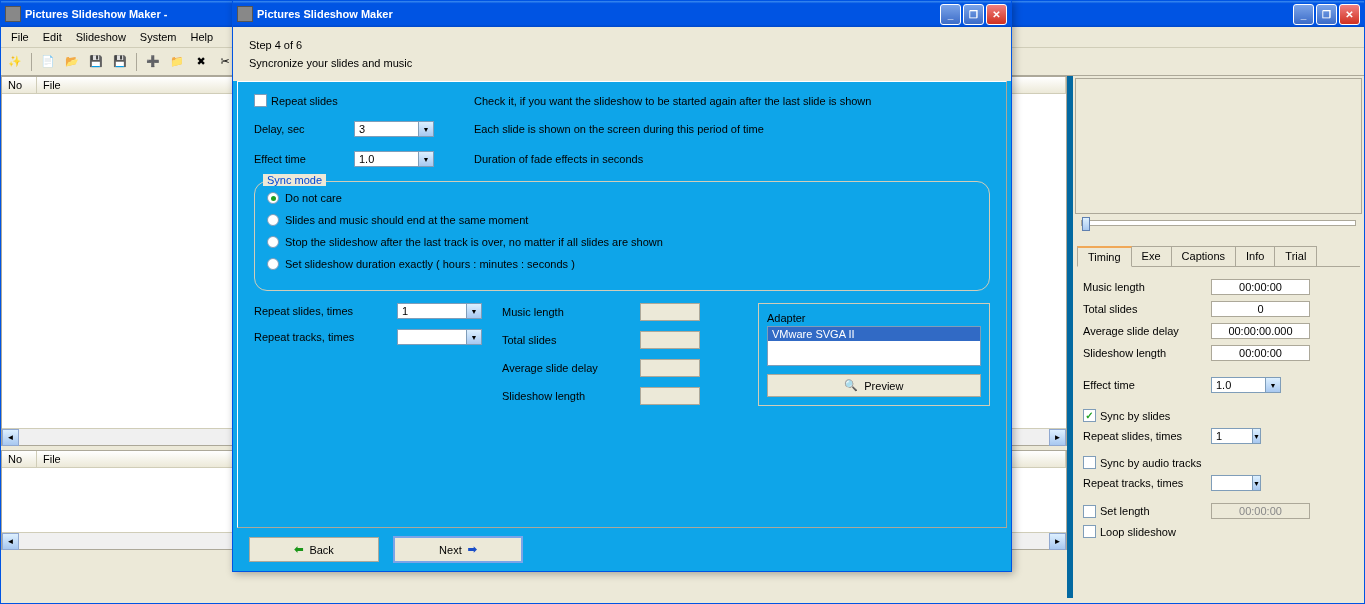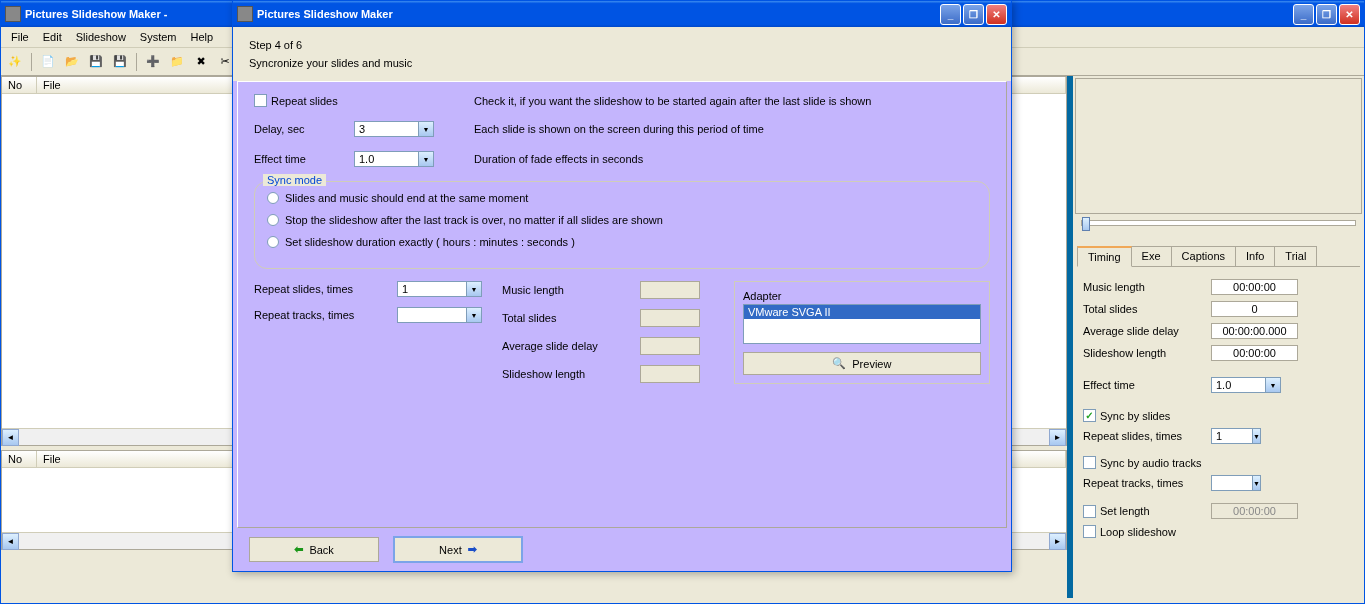--- a/index.html
+++ b/index.html
@@ -44,32 +44,32 @@
   .slider { width: 100%; height: 6px; background: #fff; border: 1px solid #aca899; position: relative; }
   .slider-thumb { position: absolute; left: 0; top: -4px; width: 8px; height: 14px; background: linear-gradient(to bottom, #ddf0ff, #a8c8f0); border: 1px solid #6080b0; }
   
   .tabs { display: flex; margin: 0 4px; border-bottom: 1px solid #aca899; }
   .tab { padding: 3px 10px; background: #ece9d8; border: 1px solid #aca899; border-bottom: none; margin-right: -1px; position: relative; }
   .tab.active { background: #ece9d8; border-bottom: 1px solid #ece9d8; margin-bottom: -1px; z-index: 1; border-top: 2px solid #f0a858; }
   
   .tab-content { padding: 12px 10px; }
   .info-row { display: flex; align-items: center; margin-bottom: 6px; gap: 8px; }
   .info-row label { width: 120px; }
-  .info-row .val-box { width: 87px; text-align: center; border: 1px solid #aca899; background: #fff; padding: 1px 4px; }
+  .info-row .val-box { width: 99px; text-align: center; border: 1px solid #aca899; background: #fff; padding: 1px 4px; }
   .info-row .val-box.disabled { background: #ece9d8; color: #888; }
   
   .combo { display: flex; border: 1px solid #7f9db9; background: white; }
   .combo input { border: none; flex: 1; padding: 1px 4px; width: 40px; outline: none; }
   .combo .dd { width: 15px; background: linear-gradient(to bottom, #ddf0ff, #a8c8f0); border-left: 1px solid #7f9db9; display: flex; align-items: center; justify-content: center; font-size: 7px; }
   
   .checkbox { display: flex; align-items: center; gap: 4px; }
   .checkbox .box { width: 13px; height: 13px; border: 1px solid #7f9db9; background: white; display: flex; align-items: center; justify-content: center; color: #21a121; font-size: 10px; font-weight: bold; }
   
   
-  .dialog { position: absolute; left: 232px; top: 0; width: 780px; height: 572px; background: #c4b5fd; border: 1px solid #0054e3; z-index: 100; box-shadow: 2px 2px 8px rgba(0,0,0,0.3); }
+  .dialog { position: absolute; left: 232px; top: 0; width: 780px; height: 572px; background: #0ea5e9; border: 1px solid #0054e3; z-index: 100; box-shadow: 2px 2px 8px rgba(0,0,0,0.3); }
   .dialog-body { padding: 0; height: calc(100% - 26px); display: flex; flex-direction: column; }
   .wiz-header { padding: 12px 16px; background: #ece9d8; }
   .wiz-header .step { margin-bottom: 6px; }
   .wiz-content { flex: 1; padding: 12px 16px; border: 1px solid #fff; border-right-color: #aca899; border-bottom-color: #aca899; margin: 0 4px; }
   
   .wiz-row { display: flex; align-items: center; margin-bottom: 14px; gap: 20px; }
   .wiz-row .lbl { width: 80px; }
   .wiz-row .ctrl { width: 80px; }
   .wiz-row .desc { flex: 1; margin-left: 20px; }
   
@@ -79,21 +79,21 @@
   .radio { display: flex; align-items: center; gap: 6px; margin-bottom: 10px; }
   .radio .circ { width: 12px; height: 12px; border: 1px solid #7f9db9; border-radius: 50%; background: white; display: flex; align-items: center; justify-content: center; }
   .radio .circ.checked::after { content: ''; width: 5px; height: 5px; background: #21a121; border-radius: 50%; }
   
   .bottom-section { display: flex; gap: 20px; padding: 0 0 10px 0; }
   .bottom-col { display: flex; flex-direction: column; gap: 10px; }
   .frow { display: flex; align-items: center; gap: 8px; }
   .frow label { width: 135px; }
   .frow .txt { width: 60px; border: 1px solid #aca899; background: #ece9d8; padding: 1px 4px; height: 18px; }
   
-  .adapter-box { border: 1px solid #d0cdb8; padding: 8px; margin-left: auto; width: 256px; }
+  .adapter-box { border: 1px solid #d0cdb8; padding: 8px; margin-left: auto; width: 232px; }
   .adapter-box .legend2 { font-size: 11px; margin-bottom: 2px; }
   .adapter-list { border: 1px solid #7f9db9; background: white; height: 40px; }
   .adapter-list .item { background: #316ac5; color: white; padding: 1px 4px; }
   
   .preview-btn { width: 100%; margin-top: 8px; padding: 4px; border: 1px solid #aca899; background: #ece9d8; text-align: center; display: flex; align-items: center; justify-content: center; gap: 6px; }
   
   .wiz-buttons { display: flex; gap: 14px; padding: 8px 16px; align-items: center; }
   .wiz-btn { width: 130px; padding: 5px; border: 1px solid #aca899; background: #ece9d8; text-align: center; display: flex; align-items: center; justify-content: center; gap: 6px; }
   .wiz-btn.next { border: 2px solid #7ba4e8; }
   .statusbar { padding: 2px 8px; border-top: 1px solid #aca899; font-size: 11px; }
@@ -280,20 +280,24 @@
         <div class="combo ctrl">
           <input value="1.0" style="">
           <div class="dd">▼</div>
         </div>
         <div class="desc">Duration of fade effects in seconds</div>
       </div>
 
       <div class="groupbox">
         <div class="legend">Sync mode</div>
         <div class="radio">
+          <div class="circ checked"></div>
+          <span>Do not care</span>
+        </div>
+        <div class="radio">
           <div class="circ"></div>
           <span>Slides and music should end at the same moment</span>
         </div>
         <div class="radio">
           <div class="circ"></div>
           <span>Stop the slideshow after the last track is over, no matter if all slides are shown</span>
         </div>
         <div class="radio">
           <div class="circ"></div>
           <span>Set slideshow duration exactly  ( hours : minutes : seconds )</span>

